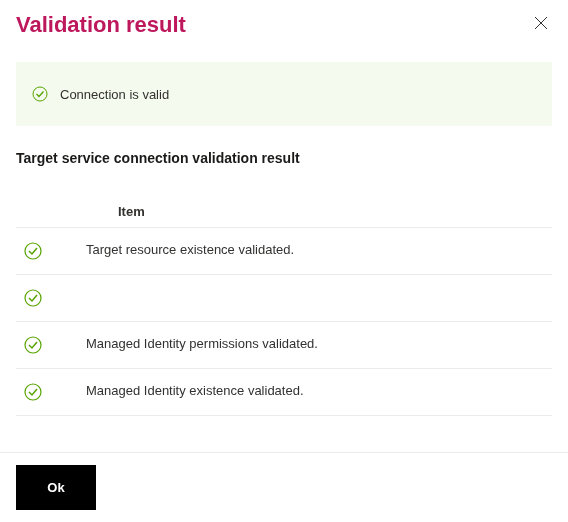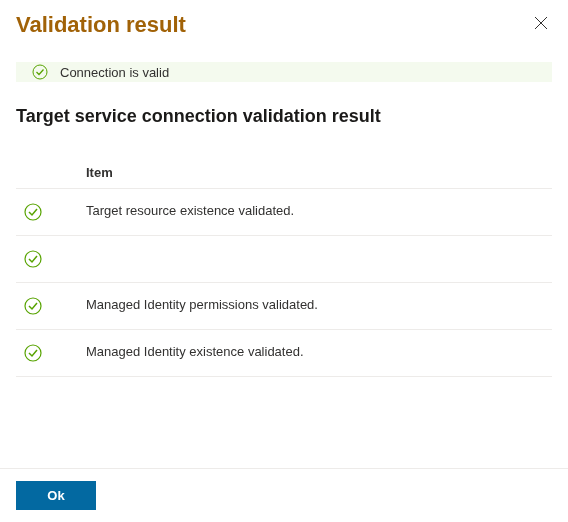--- a/index.html
+++ b/index.html
@@ -17,48 +17,48 @@
     }
     .header-row {
       display: flex;
       justify-content: space-between;
       align-items: flex-start;
       margin-bottom: 24px;
     }
     .dialog-title {
       font-size: 22px;
       font-weight: 600;
-      color: #a16207;
+      color: #be185d;
     }
     .close-btn {
       border: none;
       background: transparent;
       cursor: pointer;
       padding: 4px;
       color: #323130;
       font-size: 16px;
     }
     .close-btn svg {
       width: 14px;
       height: 14px;
     }
     .status-banner {
       background: #f4faee;
-      padding: 2px 16px;
+      padding: 24px 16px;
       display: flex;
       align-items: center;
       gap: 12px;
       margin-bottom: 24px;
     }
     .status-text {
       font-size: 13px;
       color: #323130;
     }
     .section-heading {
-      font-size: 18px;
+      font-size: 14px;
       font-weight: 700;
       color: #1b1a19;
       margin-bottom: 30px;
     }
     .results-table {
       width: 100%;
     }
     .table-header {
       display: flex;
       padding: 8px 0;
@@ -68,20 +68,21 @@
       width: 70px;
       flex-shrink: 0;
     }
     .col-item {
       flex: 1;
       font-size: 13px;
       color: #323130;
     }
     .table-header .col-item {
       font-weight: 600;
+      margin-left: 32px;
     }
     .table-row {
       display: flex;
       align-items: flex-start;
       padding: 14px 0;
       border-bottom: 1px solid #edebe9;
     }
     .table-row .col-status {
       display: flex;
       align-items: center;
@@ -104,24 +105,24 @@
     .footer {
       position: absolute;
       bottom: 0;
       left: 0;
       right: 0;
       border-top: 1px solid #edebe9;
       padding: 12px 16px;
       background: #fff;
     }
     .ok-btn {
-      background: #0369a1;
+      background: #000000;
       color: #ffffff;
       border: none;
-      padding: 7px 24px;
+      padding: 15px 24px;
       font-size: 13px;
       font-weight: 600;
       cursor: pointer;
       min-width: 80px;
     }
   </style>
 </head>
 <body>
 
 <div class="header-row">

